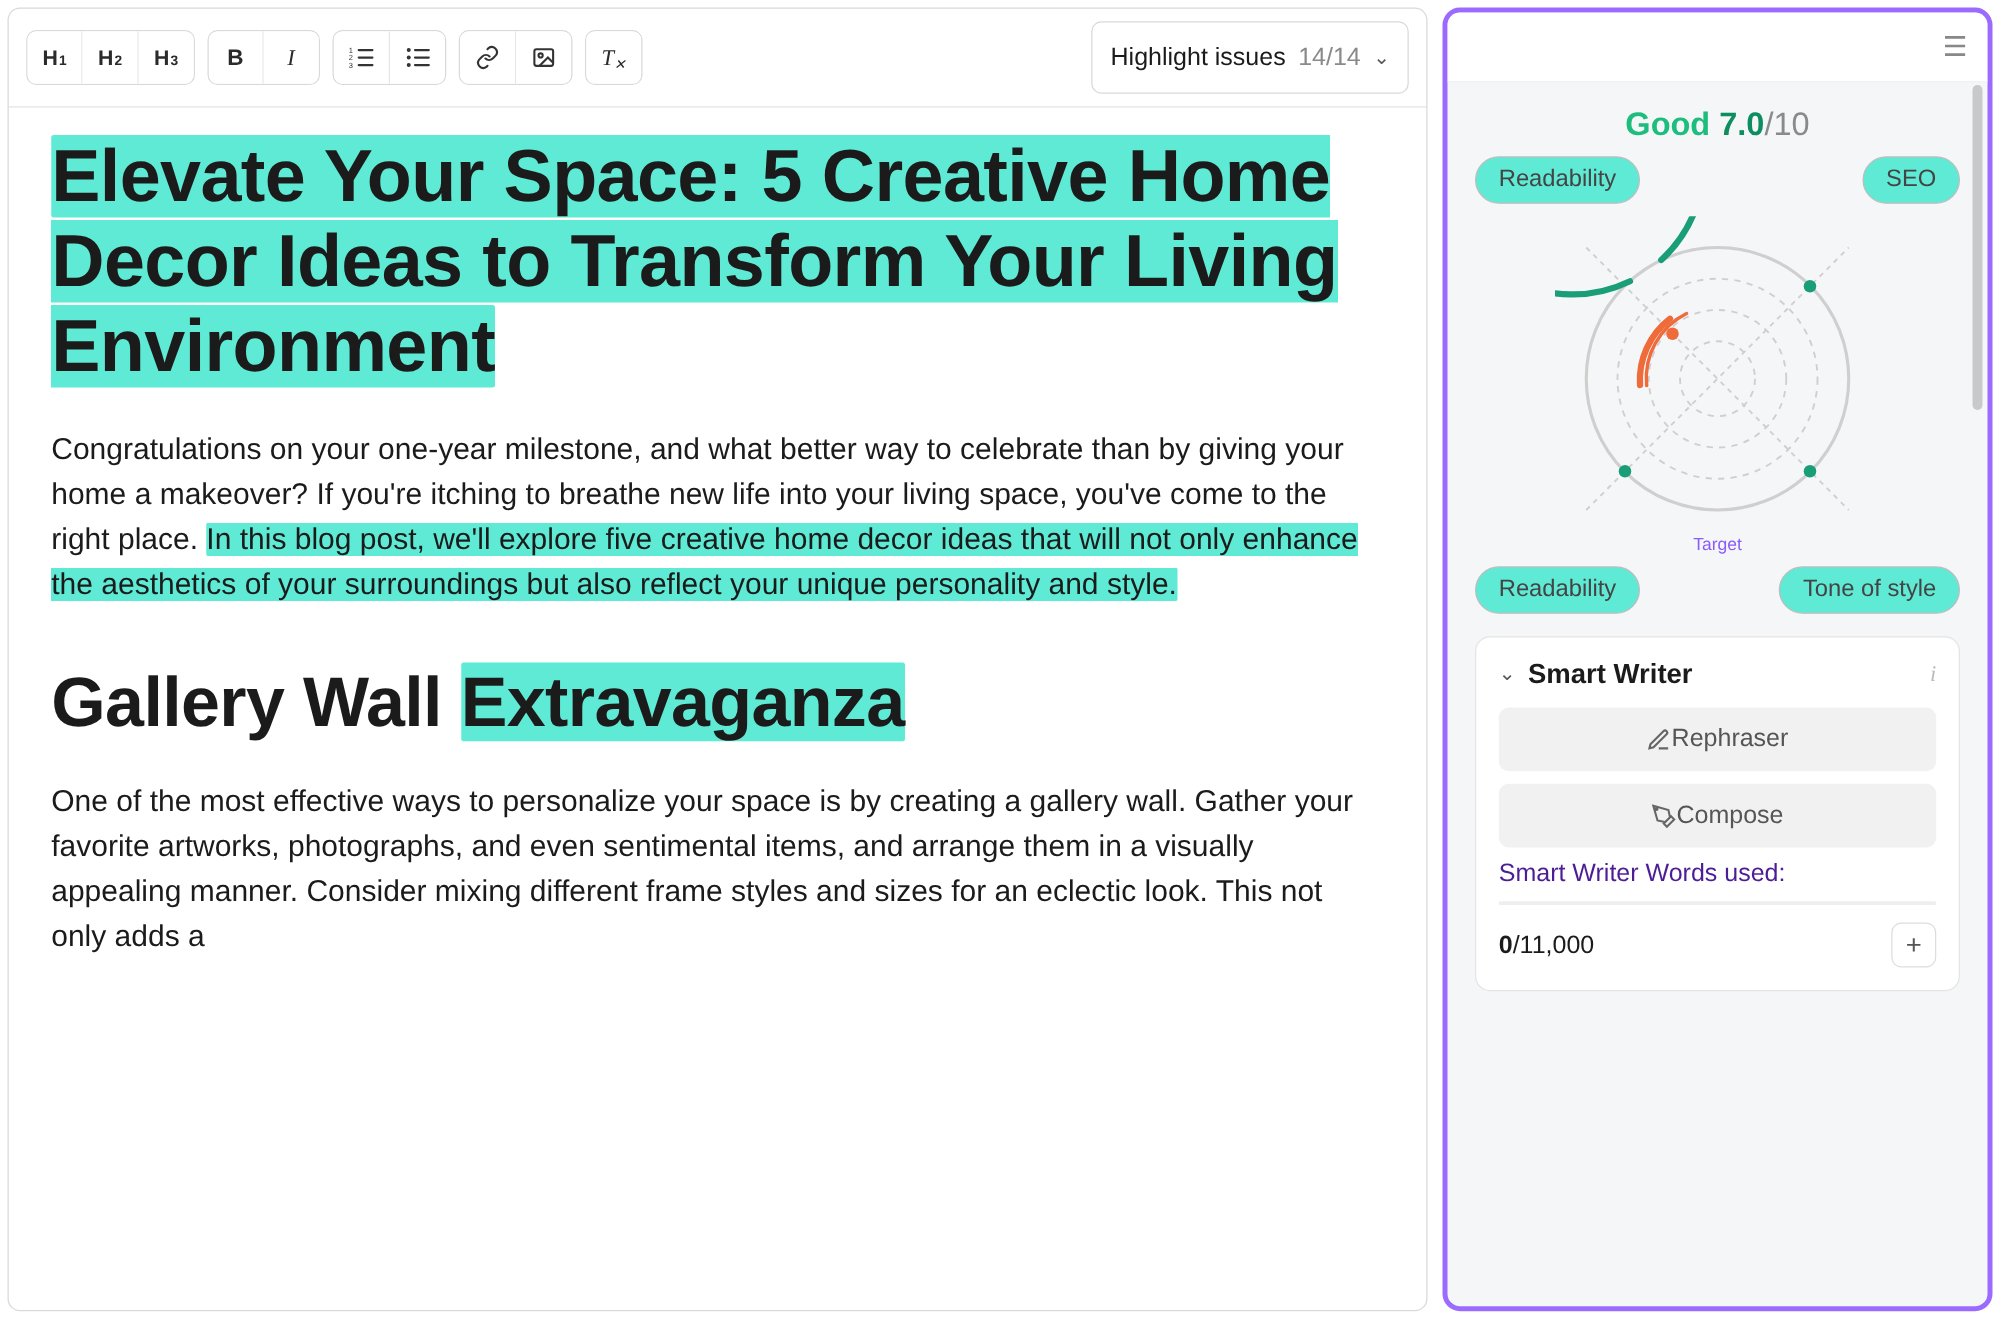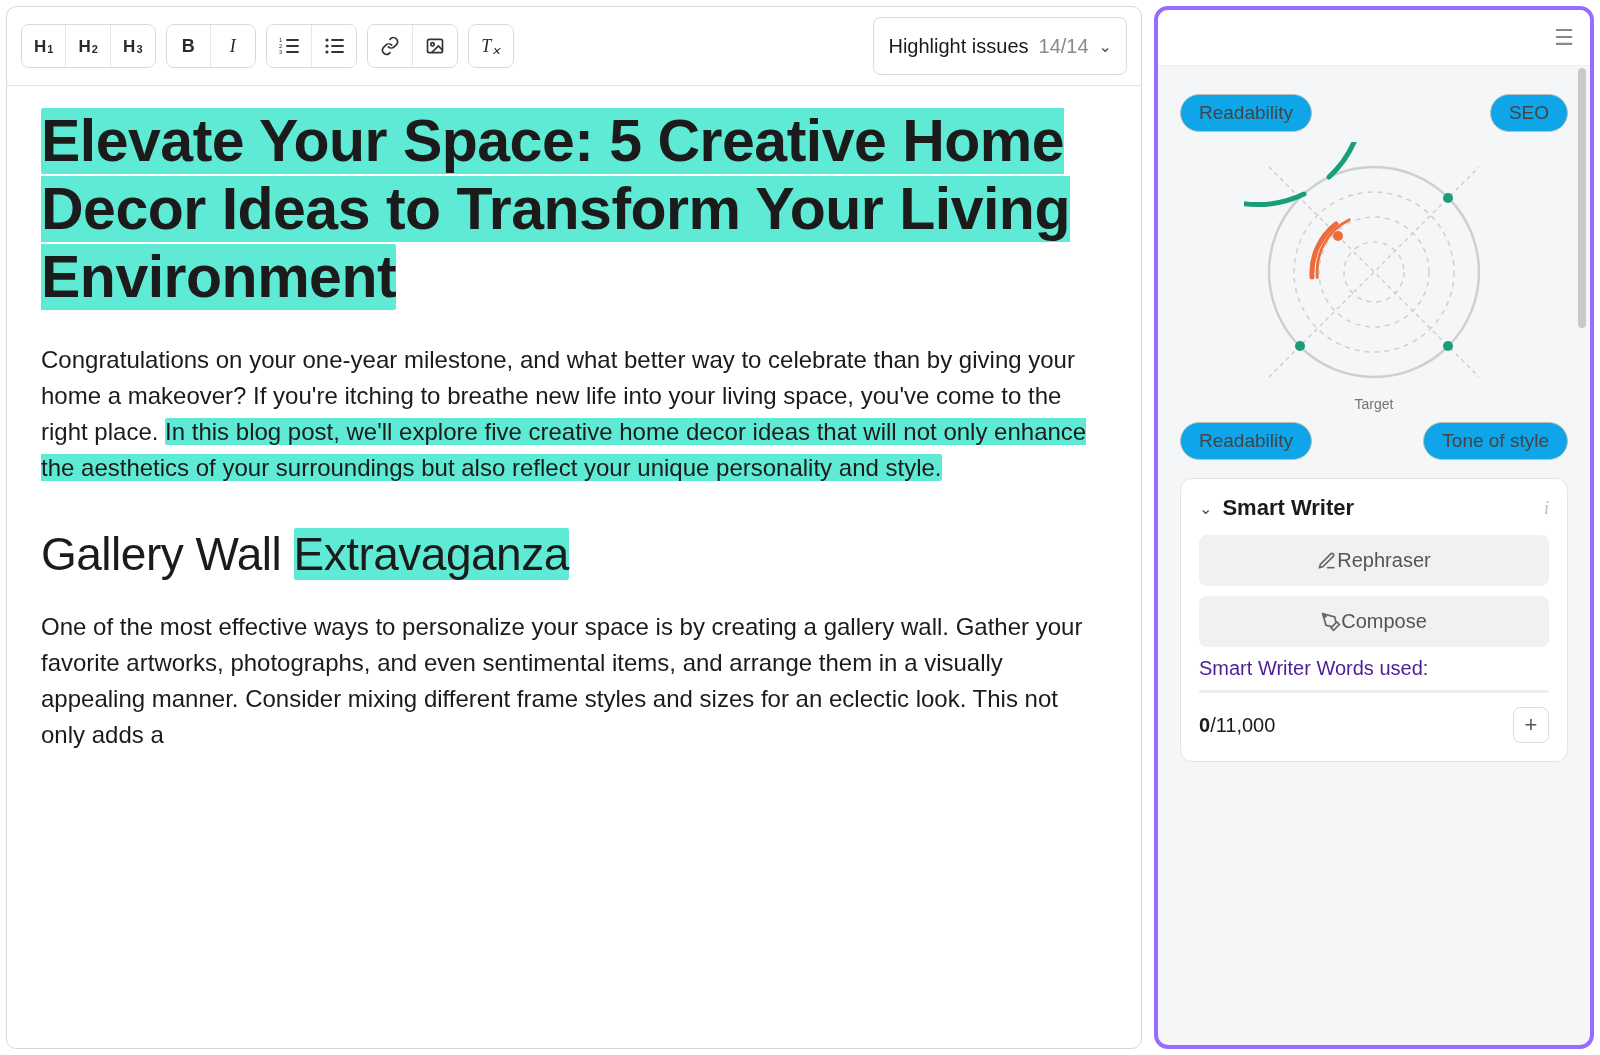--- a/index.html
+++ b/index.html
@@ -76,22 +76,22 @@
     line-height: 1.5;
   }
   .h1 {
     font-size: 59px;
     font-weight: 700;
     line-height: 1.15;
     margin-bottom: 30px;
     letter-spacing: -0.5px;
   }
   .h2 {
-    font-size: 46px;
-    font-weight: 400;
+    font-size: 56px;
+    font-weight: 700;
     margin: 34px 0 20px 0;
     letter-spacing: -0.5px;
   }
   .p { margin-bottom: 14px; }
   .hl {
     background: #5eead4;
     border-radius: 2px;
   }
 
   
@@ -141,34 +141,34 @@
   .score-val { color: #0e8e5e; font-weight: 700; }
   .score-max { color: #8a8a8a; font-weight: 500; }
 
   .pills-row { display: flex; justify-content: space-between; margin: 10px 0; }
   .pill {
     border: 1.5px solid #bdbdbd;
     border-radius: 999px;
     padding: 7px 18px;
     font-size: 19px;
     color: #444;
-    background: #0ea5e9;
+    background: #5eead4;
     white-space: nowrap;
     cursor: pointer;
   }
 
   .radar-wrap {
     display: flex;
     justify-content: center;
     margin: 4px 0 2px 0;
   }
   .target-lbl {
     text-align: center;
     font-size: 14px;
-    color: #737373;
+    color: #8b5cf6;
     margin-top: -8px;
     margin-bottom: 8px;
   }
 
   
   .panel {
     background: #fff;
     border: 1px solid #e4e4e4;
     border-radius: 12px;
     margin-top: 18px;
@@ -305,20 +305,24 @@
 </div>
 
 <div class="side">
   <div class="side-topbar">
     <span class="hamb">☰</span>
   </div>
   <div class="scrollbar-fake"></div>
 
   <div class="side-inner">
 
+    <div class="score-line">
+      <span class="score-good">Good</span>
+      <span class="score-val">7.0</span><span class="score-max">/10</span>
+    </div>
 
     <div class="pills-row">
       <span class="pill">Readability</span>
       <span class="pill">SEO</span>
     </div>
 
     <div class="radar-wrap">
       <svg width="260" height="260" viewBox="0 0 260 260">
         <g transform="translate(130,130)">
 

